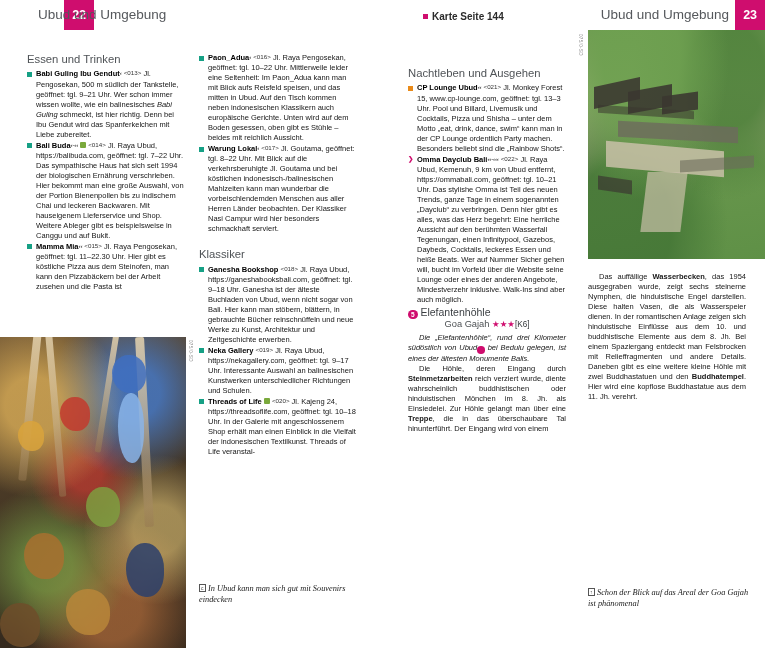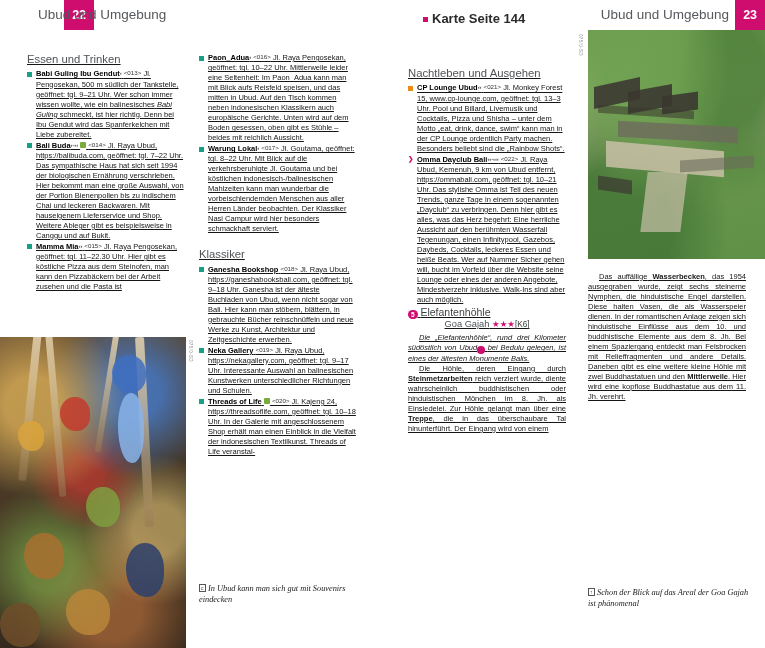--- a/index.html
+++ b/index.html
@@ -65,41 +65,40 @@
     font-weight: normal;
     white-space: nowrap;
   }
   .hdr-left .hdr-title  { left: 38px; }
   .hdr-right .hdr-title { right: 36px; }
 
   .map-ref {
     position: absolute;
     top: 11px;
     left: 40px;
-    font-size: 13px;
+    font-size: 10px;
     color: #2b2b2b;
     font-weight: bold;
     white-space: nowrap;
   }
   .map-ref .sq {
     display: inline-block;
     width: 5px;
     height: 5px;
     background: #cf0d6e;
     margin-right: 4px;
     vertical-align: 1px;
   }
 
   
   .col {
     position: absolute;
     font-size: 7.5px;
     line-height: 1.335;
     color: #161616;
-    text-decoration: underline;
   }
   .col-1 { left: 27px;  top: 53px; width: 158px; }
   .col-2 { left: 199px; top: 53px; width: 158px; }
   .col-3 { left: 408px; top: 53px; width: 158px; }
   .col-4 { left: 588px; top: 272px; width: 158px; }
 
   h2.sec {
     font-size: 11.3px;
     font-weight: normal;
     color: #4f5357;
@@ -429,21 +428,21 @@
         <span>reich verziert wurde, diente wahrscheinlich buddhistischen oder hinduistischen Mönchen im 8. Jh. als Einsiedelei. Zur Höhle gelangt man über eine</span>
         <b>Treppe</b><span>, die in das überschaubare Tal hinunterführt. Der Eingang wird von einem</span>
       </p>
     </div>
   </div>
 
   <div class="col col-4 just">
     <p>
       <span>Das auffällige</span>
       <b>Wasserbecken</b><span>, das 1954 ausgegraben wurde, zeigt sechs steinerne Nymphen, die hinduistische Engel darstellen. Diese halten Vasen, die als Wasserspeier dienen. In der romantischen Anlage zeigen sich hinduistische Einflüsse aus dem 10. und buddhistische Elemente aus dem 8. Jh. Bei einem Spaziergang entdeckt man Felsbrocken mit Relieffragmenten und andere Details. Daneben gibt es eine weitere kleine Höhle mit zwei Buddhastatuen und den</span>
-      <b>Mittlerweile</b><span>. Hier wird eine kopflose Buddhastatue aus dem 11. Jh. verehrt.</span>
+      <b>Buddhatempel</b><span>. Hier wird eine kopflose Buddhastatue aus dem 11. Jh. verehrt.</span>
     </p>
   </div>
 
   <div class="photo photo-a">
     <div class="strand" style="left:26px;  top:-6px;  width:8px;  height:150px; transform:rotate(6deg);"></div>
     <div class="strand" style="left:52px;  top:-10px; width:7px;  height:170px; transform:rotate(-5deg);"></div>
     <div class="strand" style="left:104px; top:-4px;  width:6px;  height:120px; transform:rotate(9deg);"></div>
     <div class="strand" style="left:140px; top:0px;   width:9px;  height:190px; transform:rotate(-3deg);"></div>
     <div class="blob" style="left:112px; top:18px;  width:34px; height:38px; background:#3f6fc0;"></div>
     <div class="blob" style="left:118px; top:56px;  width:26px; height:70px; background:#8ab4e8;"></div>

